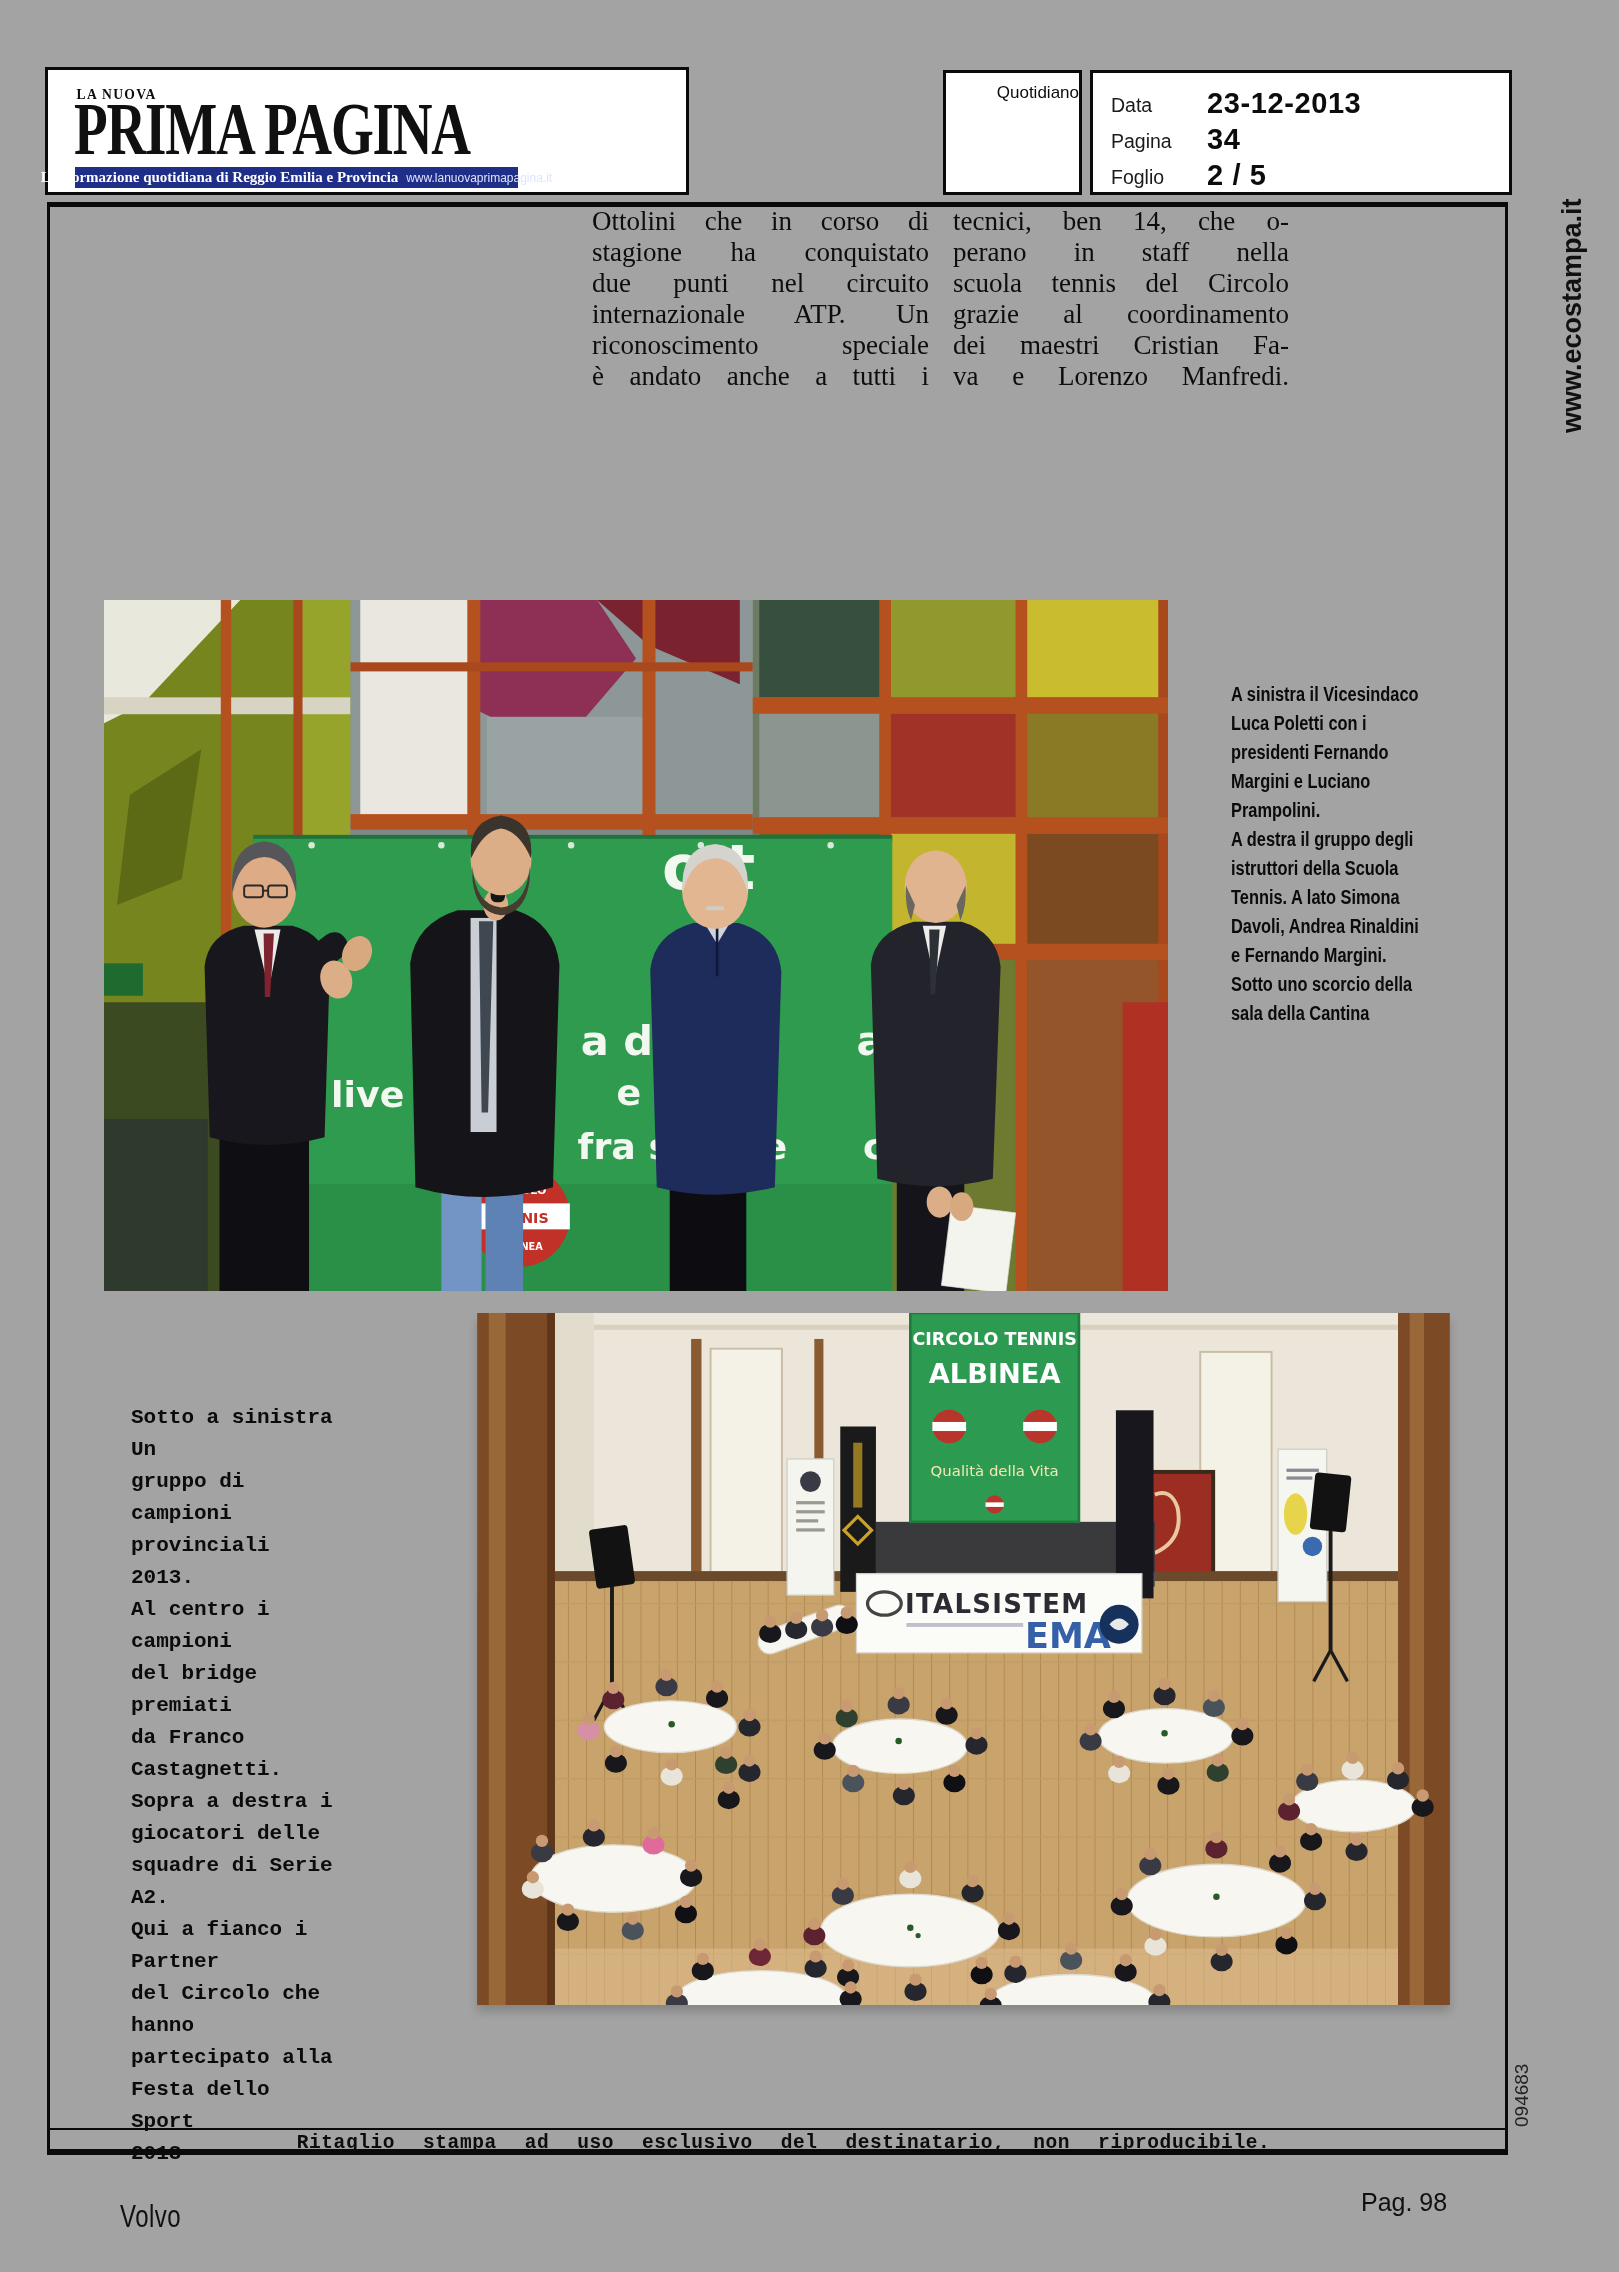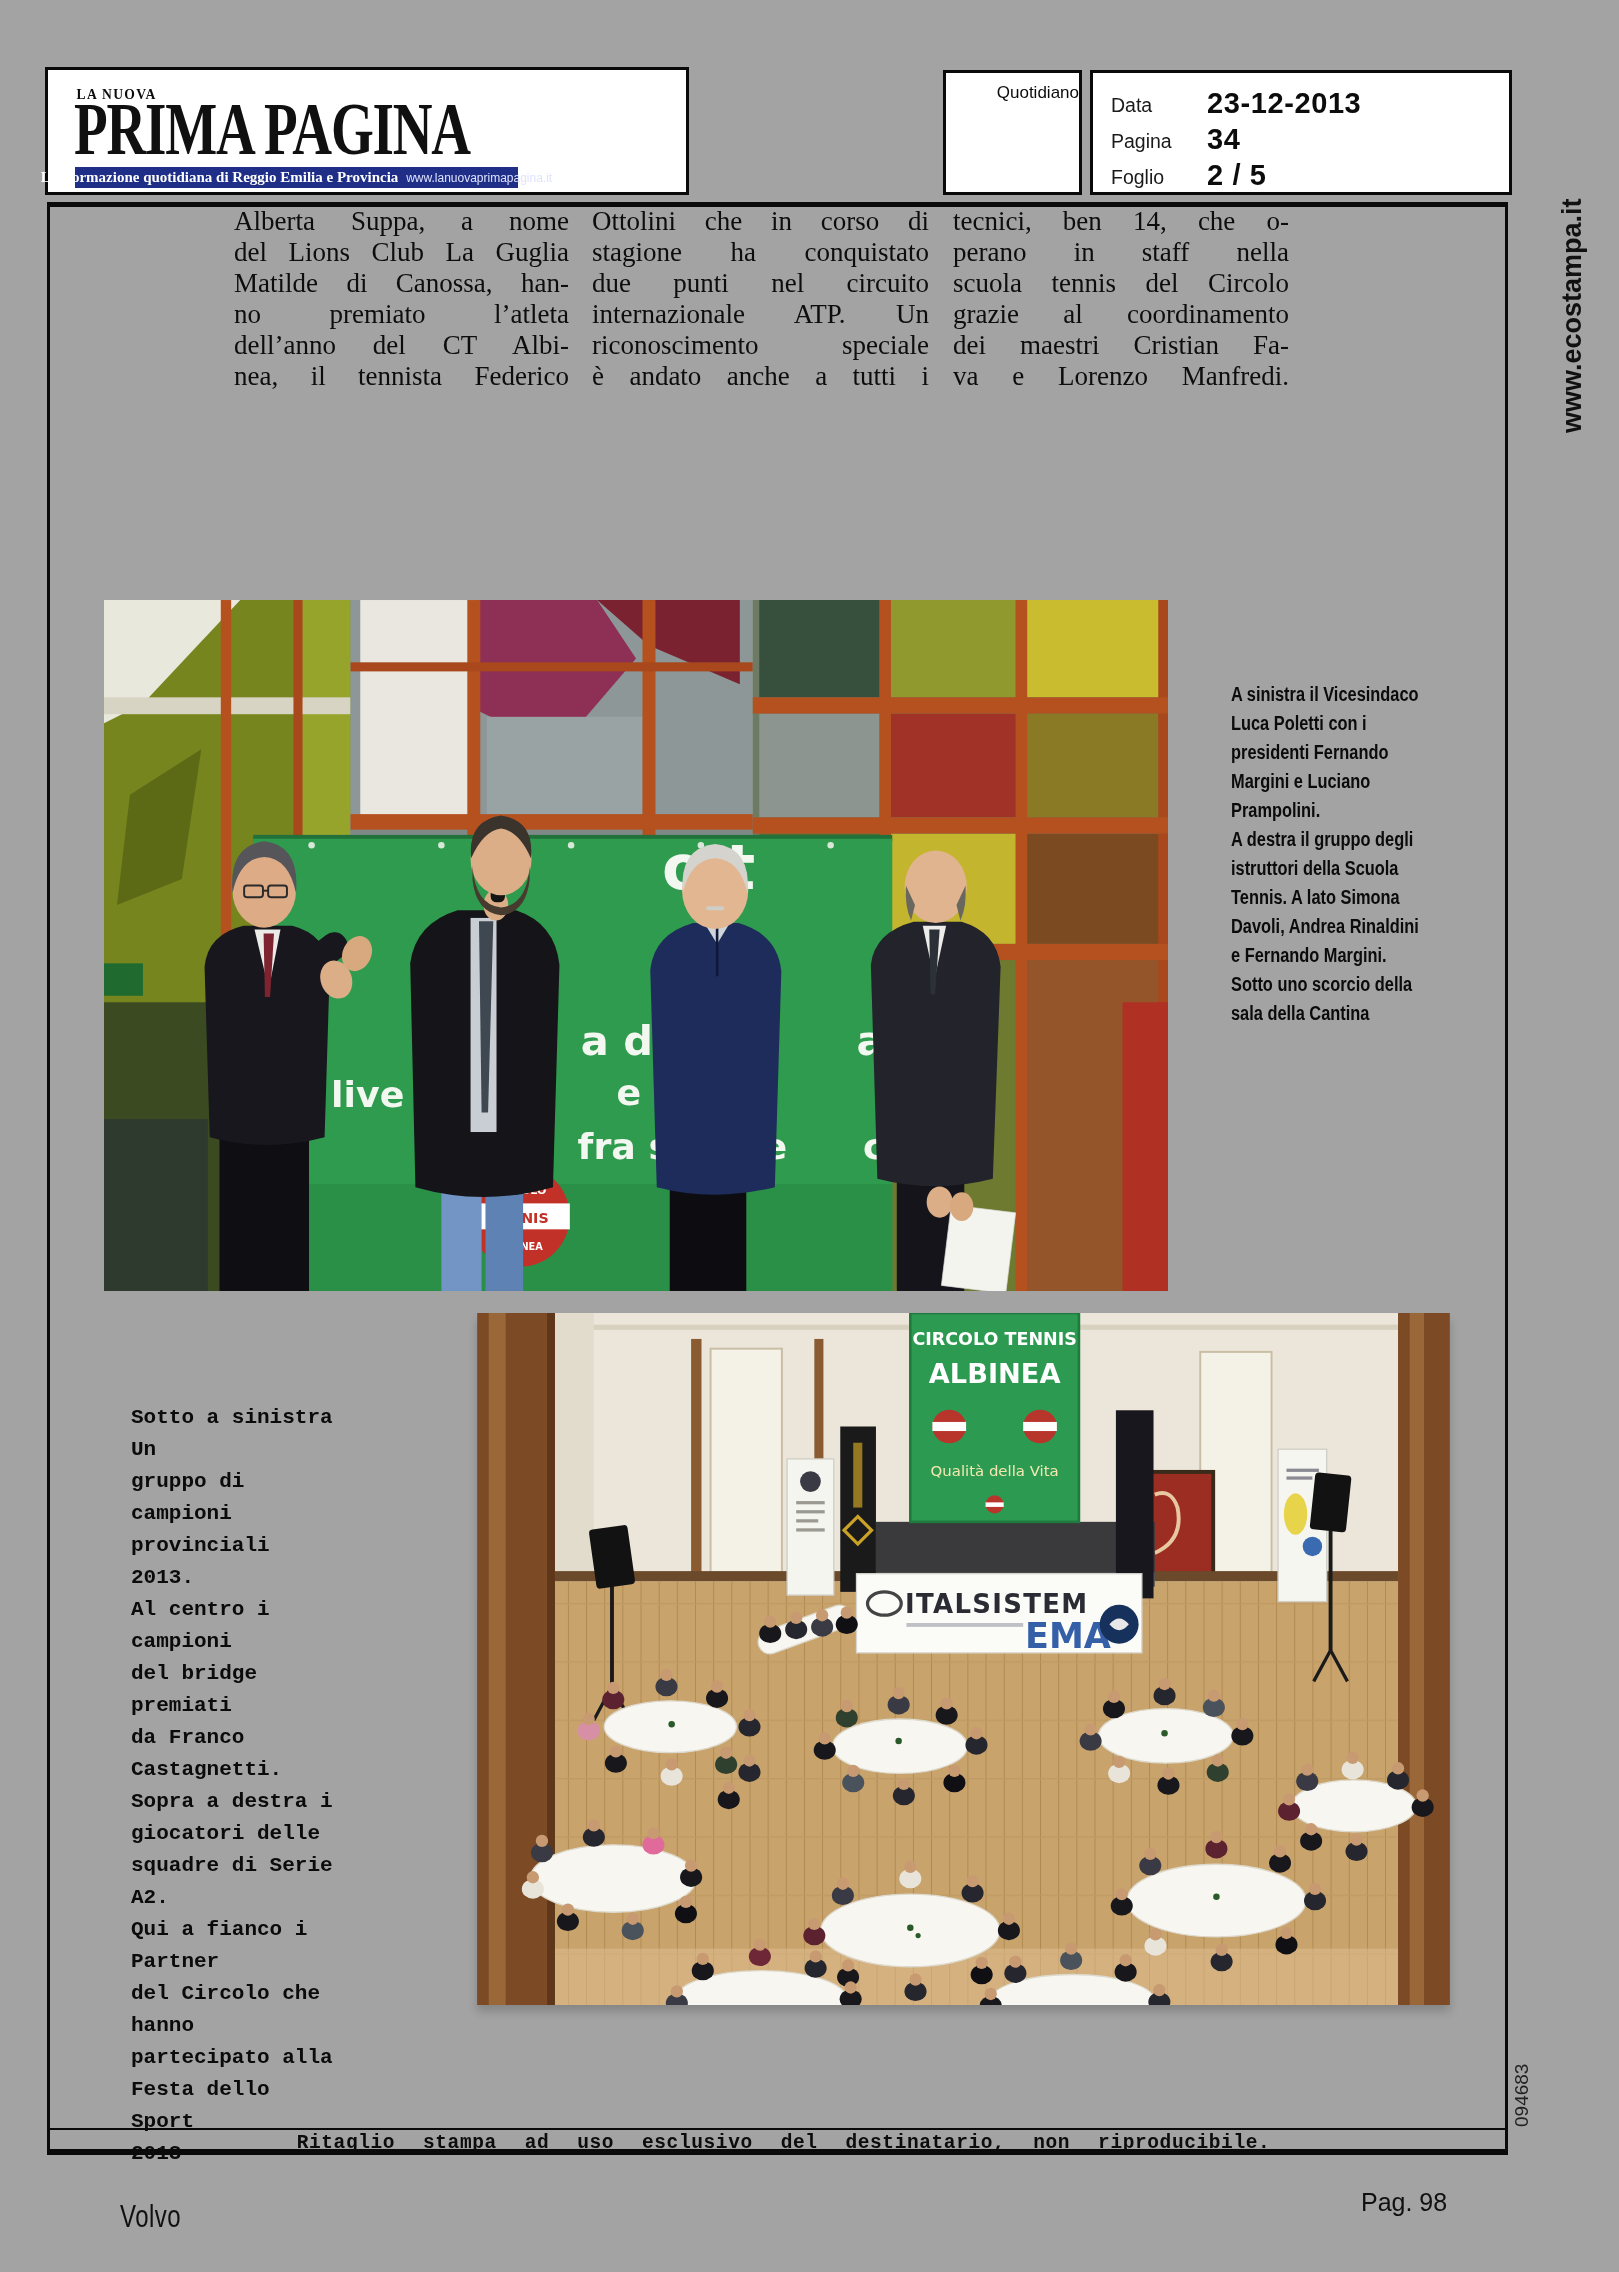--- a/index.html
+++ b/index.html
@@ -81,28 +81,20 @@
       <span class="val">34</span>
     </div>
     <div class="metarow" style="top:86px;">
       <span class="lbl">Foglio</span>
       <span class="val">2 / 5</span>
     </div>
   </div>
 
   <div id="frame"></div>
 
-  <div class="art c1">
-    <div class="ln">Alberta Suppa, a nome</div>
-    <div class="ln">del Lions Club La Guglia</div>
-    <div class="ln">Matilde di Canossa, han-</div>
-    <div class="ln">no premiato l’atleta</div>
-    <div class="ln">dell’anno del CT Albi-</div>
-    <div class="ln">nea, il tennista Federico</div>
-  </div>
   <div class="art c2">
     <div class="ln">Ottolini che in corso di</div>
     <div class="ln">stagione ha conquistato</div>
     <div class="ln">due punti nel circuito</div>
     <div class="ln">internazionale ATP. Un</div>
     <div class="ln">riconoscimento speciale</div>
     <div class="ln">è andato anche a tutti i</div>
   </div>
   <div class="art c3">
     <div class="ln">tecnici, ben 14, che o-</div>

